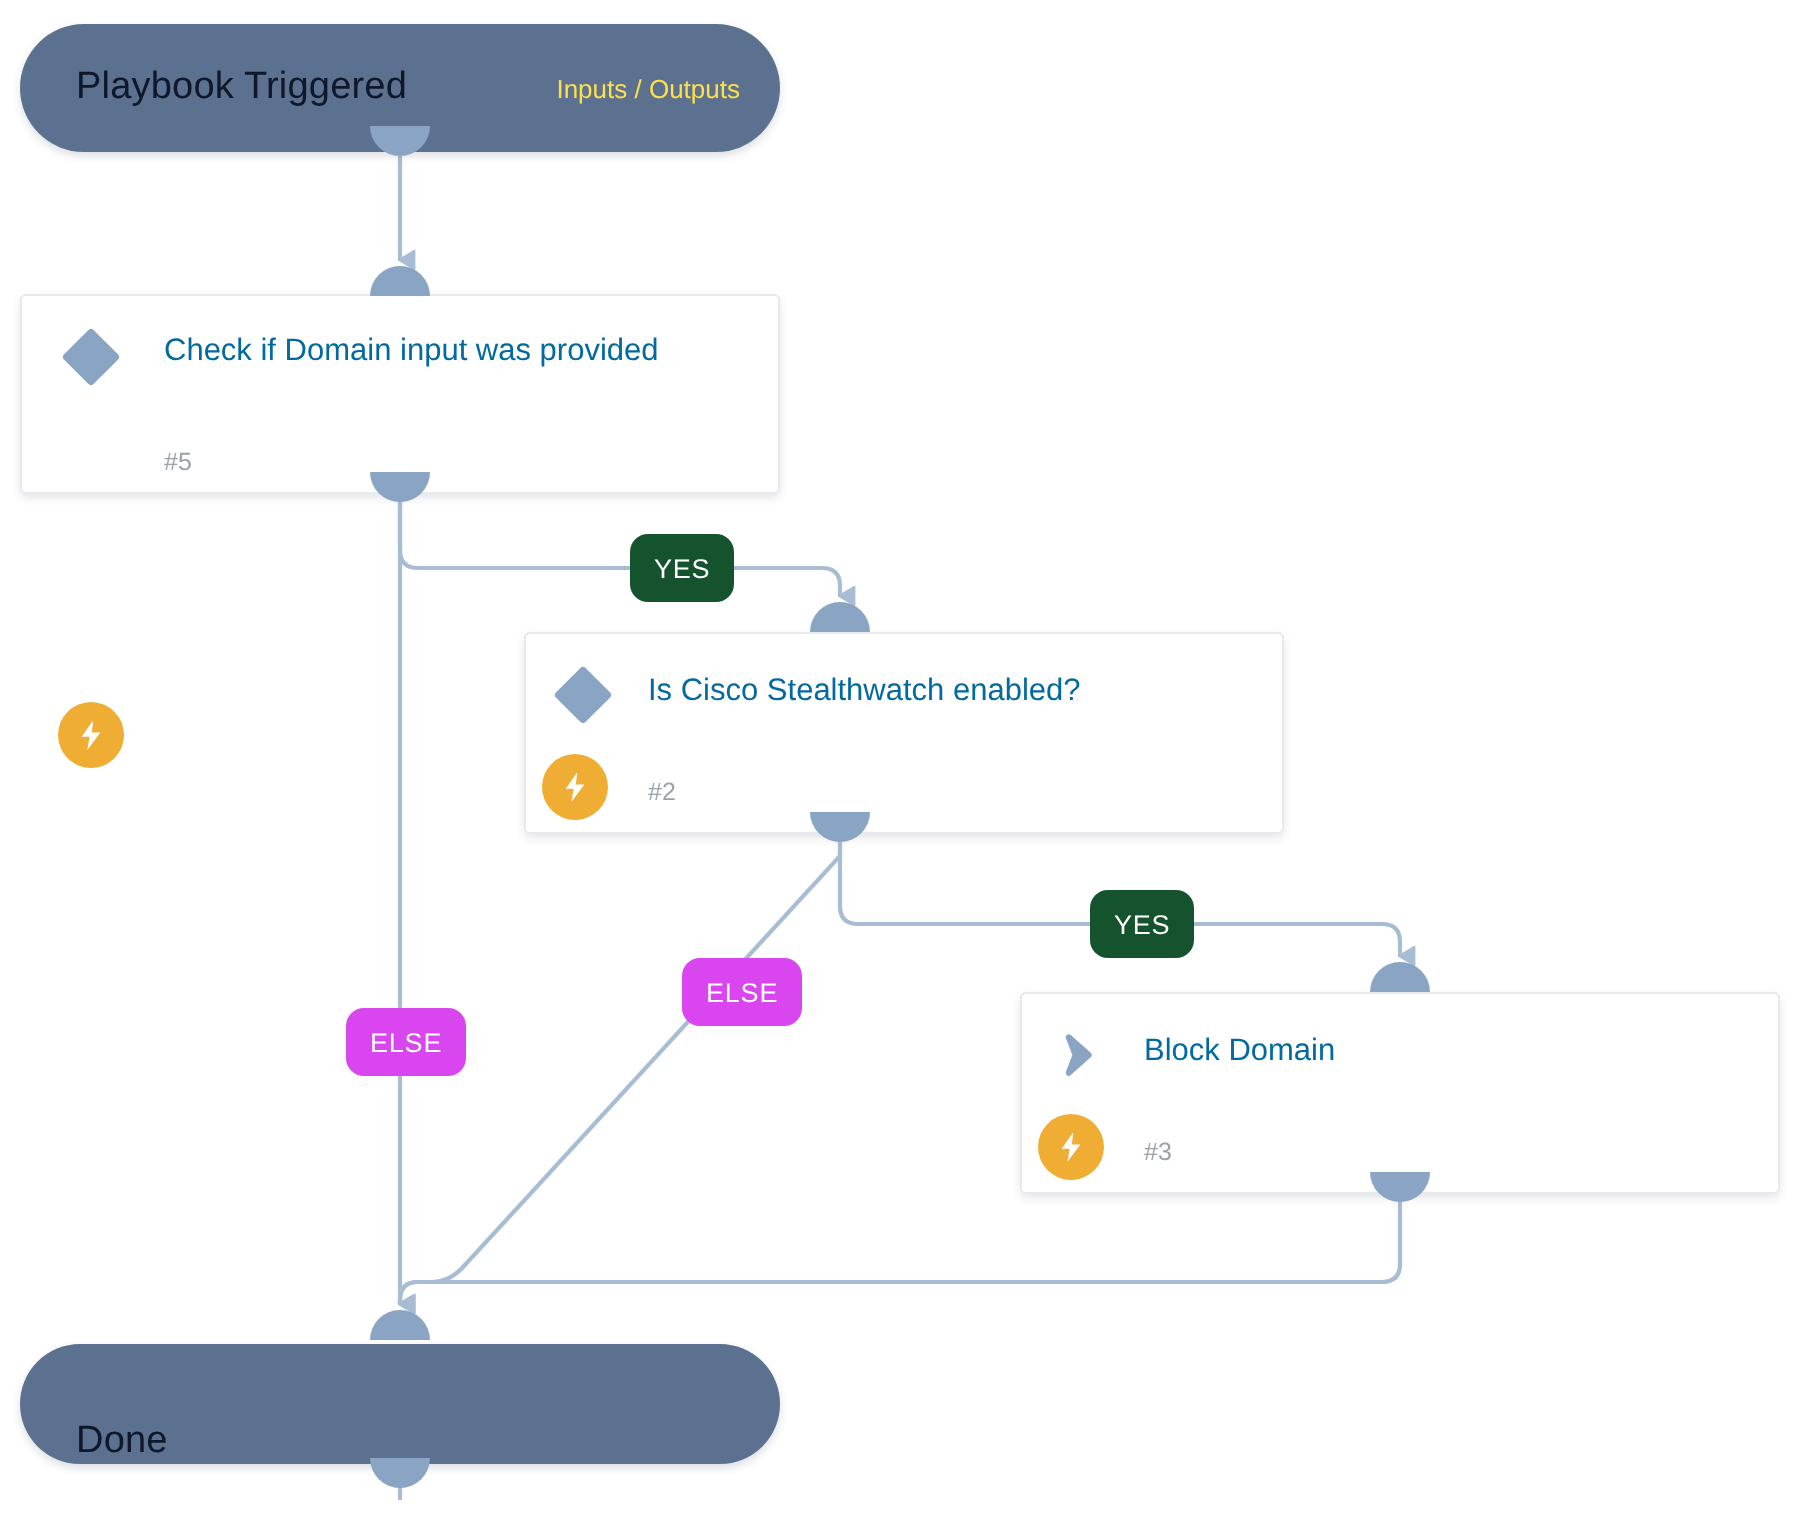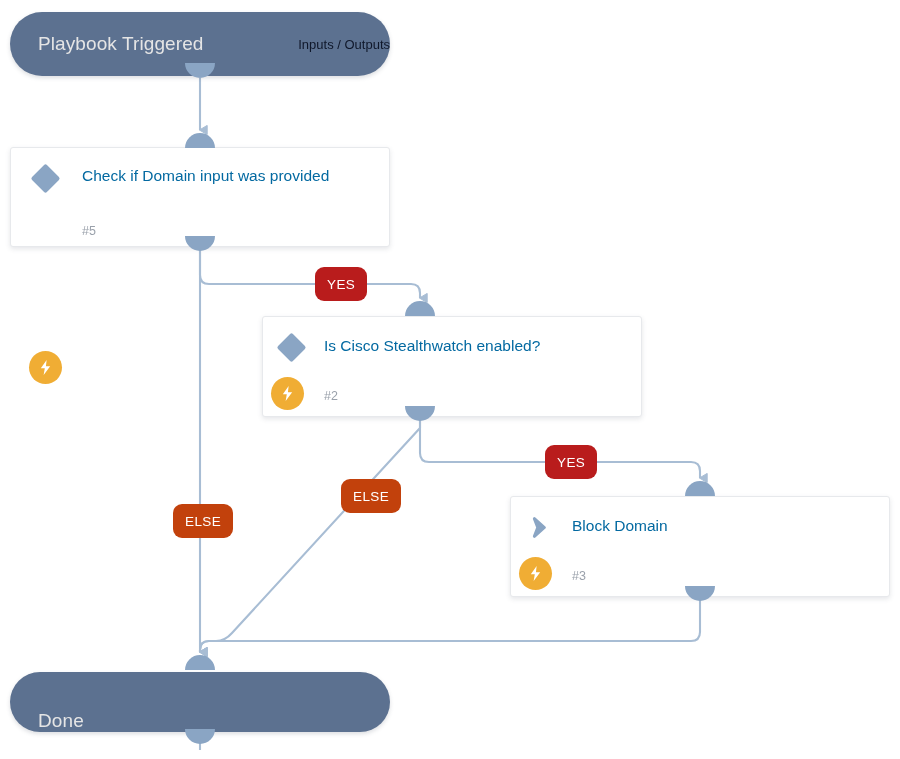--- a/index.html
+++ b/index.html
@@ -33,31 +33,32 @@
     position: absolute;
     box-sizing: border-box;
     background: #5c7190;
     border-radius: 34px;
     box-shadow: 0 2px 4px rgba(60,70,90,0.18);
     display: flex;
     align-items: center;
     z-index: 3;
   }
   .pill-title {
-    color: #e5e5e5;
+    color: #0f172a;
     font-size: 19px;
     font-weight: 400;
     letter-spacing: 0.1px;
     margin-left: 28px;
     white-space: nowrap;
   }
   .pill-sub {
-    color: #0f172a;
+    color: #fde047;
     font-size: 13px;
     margin-left: auto;
+    margin-right: 20px;
     white-space: nowrap;
   }
 
   
   .card {
     position: absolute;
     box-sizing: border-box;
     background: #ffffff;
     border: 1px solid #e7e9ec;
     border-radius: 3px;
@@ -132,22 +133,22 @@
     border-radius: 9px;
     display: flex;
     align-items: center;
     justify-content: center;
     font-size: 13.5px;
     color: #ffffff;
     letter-spacing: 0.4px;
     z-index: 5;
     white-space: nowrap;
   }
-  .elabel.yes  { background: #b91c1c; padding-left: 12px; }
-  .elabel.else { background: #c2410c; }
+  .elabel.yes  { background: #14532d; padding-left: 12px; }
+  .elabel.else { background: #d946ef; }
 </style>
 </head>
 <body>
 
 <div id="canvas">
 
   <svg id="edges" viewBox="0 0 900 759" width="900" height="759">
     <defs>
       <marker id="arrowhead" markerWidth="11" markerHeight="11" refX="5.5" refY="8.4" orient="auto" markerUnits="userSpaceOnUse">
         <path d="M0.9,1.2 L10.1,1.2 L5.5,9.0 Z" fill="#a8bdd4" stroke="#a8bdd4" stroke-width="1" stroke-linejoin="round"></path>

